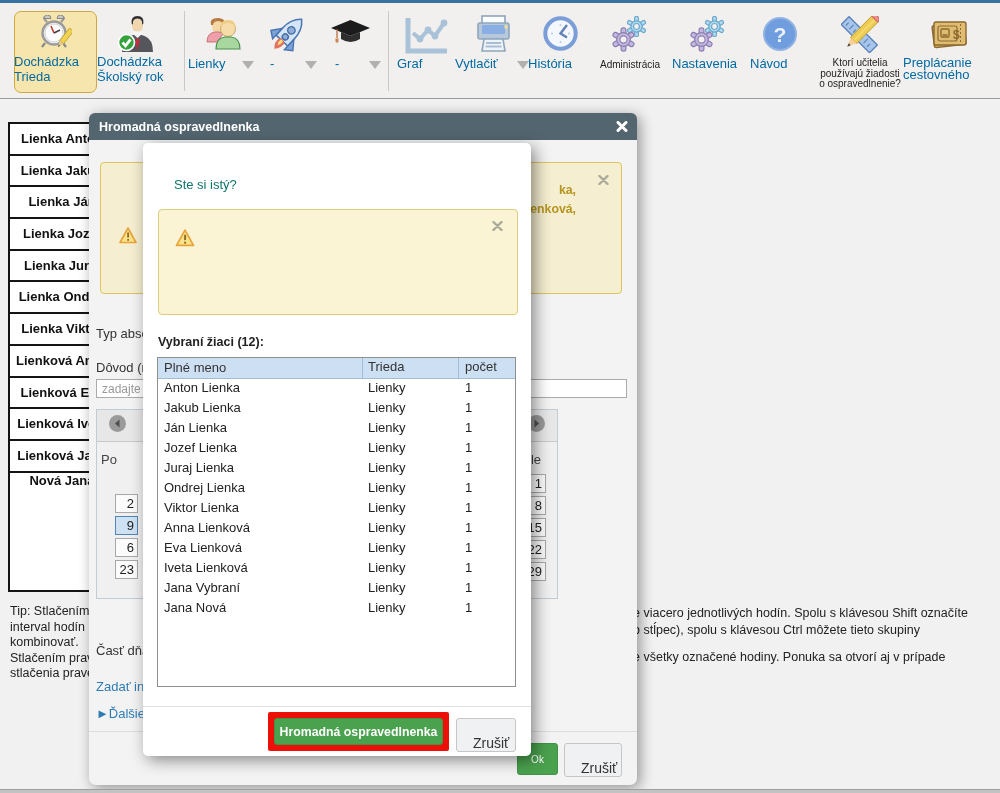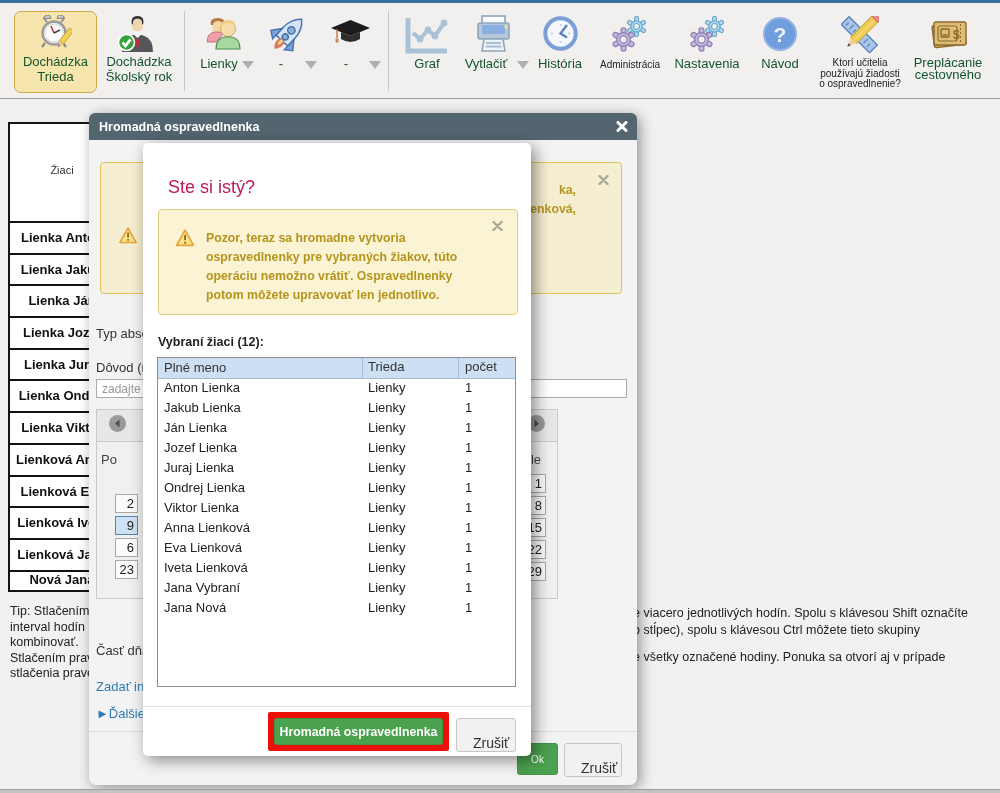--- a/index.html
+++ b/index.html
@@ -1,19 +1,19 @@
 <!DOCTYPE html>
 <html><head>
 <meta charset="utf-8">
 <style>
   html,body{margin:0;padding:0}
   #page{position:relative;width:1000px;height:793px;background:#f1f1f1;font-family:"Liberation Sans",sans-serif;overflow:hidden}
   .abs{position:absolute}
   #toolbar{position:absolute;left:0;top:0;width:1000px;height:99px;background:#f1f0ef;border-top:3px solid #39719f;border-bottom:1px solid #9c9c9c;box-sizing:border-box}
-  .tbtxt{position:absolute;text-align:center;color:#14532d;font-size:13px;line-height:14.5px;white-space:nowrap}
+  .tbtxt{position:absolute;color:#0369a1;font-size:13px;line-height:14.5px;white-space:nowrap}
   .tbsmall{position:absolute;text-align:center;color:#222;font-size:10px;line-height:10.5px;white-space:nowrap}
   .vsep{position:absolute;top:8px;height:80px;width:1px;background:#c9c9c9}
   .caret{display:inline-block;width:0;height:0;border-left:6px solid transparent;border-right:6px solid transparent;border-top:8px solid #b0b0b0;vertical-align:middle}
   #btn1{position:absolute;left:14px;top:8px;width:83px;height:82px;background:#f6e6ae;border:1px solid #cfa93f;border-radius:7px;box-sizing:border-box}
   .brow{height:29.7px;border-bottom:2px solid #141414;font-size:13px;font-weight:bold;color:#111;text-align:center;line-height:29.7px;white-space:nowrap;overflow:hidden}
   .wbox{position:absolute;width:18px;height:17px;background:#fbfbfb;border:1px solid #a8a8a8;font-size:13px;color:#222;text-align:right;line-height:17px;padding-right:3px;box-sizing:content-box}
   .dcell{position:absolute;width:10px;height:17px;box-sizing:content-box}
   .gbtn{background:#4aa14e;color:#fff;border:1px solid #419345;border-radius:3px;font-family:"Liberation Sans",sans-serif;font-size:10px;padding:0}
   .cbtn{background:#f0f1f3;color:#333;border:1px solid #c6c6c6;border-radius:3px;font-family:"Liberation Sans",sans-serif;font-size:14px;padding:16px}
   .trow{height:20px;position:relative;font-size:13px;color:#222}
@@ -196,23 +196,20 @@
     <div class="caret" style="position:absolute;left:517px;top:58px"></div>
     <div class="tbtxt" style="left:528px;top:54px;width:64px">História</div>
     <div class="tbsmall" style="left:598px;top:57px;width:64px">Administrácia</div>
     <div class="tbtxt" style="left:672px;top:54px;width:70px">Nastavenia</div>
     <div class="tbtxt" style="left:750px;top:54px;width:60px">Návod</div>
     <div class="tbsmall" style="left:812px;top:55px;width:96px">Ktorí učitelia<br>používajú žiadosti<br>o ospravedlnenie?</div>
     <div class="tbtxt" style="left:903px;top:54px;width:90px;line-height:11.5px">Preplácanie<br>cestovného</div>
   </div>
 
   <div class="abs" style="left:8px;top:122px;width:108px;height:468px;border:2px solid #141414;border-bottom:none;background:#fff;overflow:hidden;box-sizing:border-box">
-    <div style="height:97px;border-bottom:2px solid #141414;position:relative">
-      <div style="position:absolute;left:0;top:40px;width:100%;text-align:center;font-size:11px;color:#333">Žiaci</div>
-    </div>
     <div class="brow">Lienka Anton</div>
     <div class="brow">Lienka Jakub</div>
     <div class="brow">Lienka Ján</div>
     <div class="brow">Lienka Jozef</div>
     <div class="brow">Lienka Juraj</div>
     <div class="brow">Lienka Ondrej</div>
     <div class="brow">Lienka Viktor</div>
     <div class="brow">Lienková Anna</div>
     <div class="brow">Lienková Eva</div>
     <div class="brow">Lienková Iveta</div>
@@ -284,29 +281,28 @@
     </div>
     <div class="abs" style="left:7px;top:530px;font-size:13px;color:#333">Časť dňa</div>
     <div class="abs" style="left:7px;top:566px;font-size:13px;color:#2f7cb5">Zadať interval</div>
     <div class="abs" style="left:7px;top:593px;font-size:13px;color:#2f7cb5">►Ďalšie možnosti</div>
     <div class="abs" style="left:0;top:618px;width:548px;border-top:1px solid #dcdcdc"></div>
     <button class="gbtn" style="position:absolute;left:428px;top:630px;width:41px;height:32px">Ok</button>
     <button class="cbtn" style="position:absolute;left:475px;top:630px;width:58px;height:32px">Zrušiť</button>
   </div>
 
   <div class="abs" style="left:143px;top:143px;width:388px;height:613px;background:#fff;border-radius:5px;box-shadow:4px 4px 16px rgba(0,0,0,.45)">
-    <div class="abs" style="left:25px;top:34px;font-size:18px;color:#be185d">Ste si istý?</div>
+    <div class="abs" style="left:31px;top:34px;font-size:13px;color:#0f766e">Ste si istý?</div>
 
     <div class="abs" style="left:15px;top:66px;width:360px;height:106px;background:#faf3d4;border:1px solid #e0cd7e;border-radius:4px;box-sizing:border-box">
       <svg class="abs" style="left:16px;top:19px" width="20" height="18" viewBox="0 0 18 17">
           <path d="M9 1 L17 15.5 L1 15.5z" fill="#fbe389" stroke="#e8a33d" stroke-width="1.6" stroke-linejoin="round"></path>
           <rect x="8.2" y="5.5" width="1.8" height="5" fill="#8a6d1e"></rect>
           <rect x="8.2" y="12" width="1.8" height="1.8" fill="#8a6d1e"></rect>
         </svg>
-      <div class="abs" style="left:47px;top:19px;font-size:12.3px;font-weight:bold;color:#b5951d;line-height:19px">Pozor, teraz sa hromadne vytvoria<br>ospravedlnenky pre vybraných žiakov, túto<br>operáciu nemožno vrátiť. Ospravedlnenky<br>potom môžete upravovať len jednotlivo.</div>
       <svg class="abs" style="right:14px;top:11px" width="11" height="10" viewBox="0 0 11 10">
           <path d="M1.5 1 L9.5 9 M9.5 1 L1.5 9" stroke="#a9a99a" stroke-width="2.4" stroke-linecap="round"></path>
         </svg>
     </div>
     <div class="abs" style="left:15px;top:192px;font-size:12.5px;font-weight:bold;color:#222">Vybraní žiaci (12):</div>
 
     <div class="abs" style="left:14px;top:214px;width:359px;height:330px;border:1px solid #8e8e8e;background:#fff;box-sizing:border-box">
       <div style="height:20px;background:#cddff2;border-bottom:1px solid #a3bcd6;position:relative;font-size:13px;color:#333">
         <span style="position:absolute;left:6px;top:2px">Plné meno</span>
         <span style="position:absolute;left:210px;top:1px">Trieda</span>

